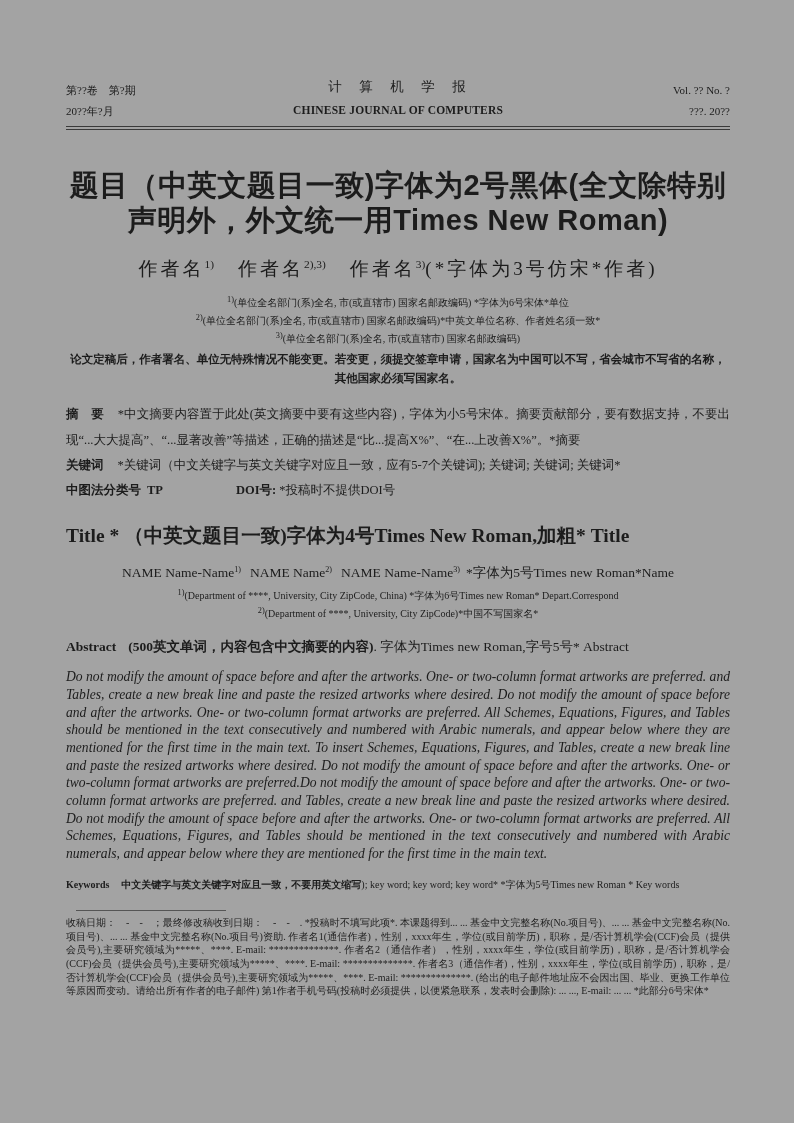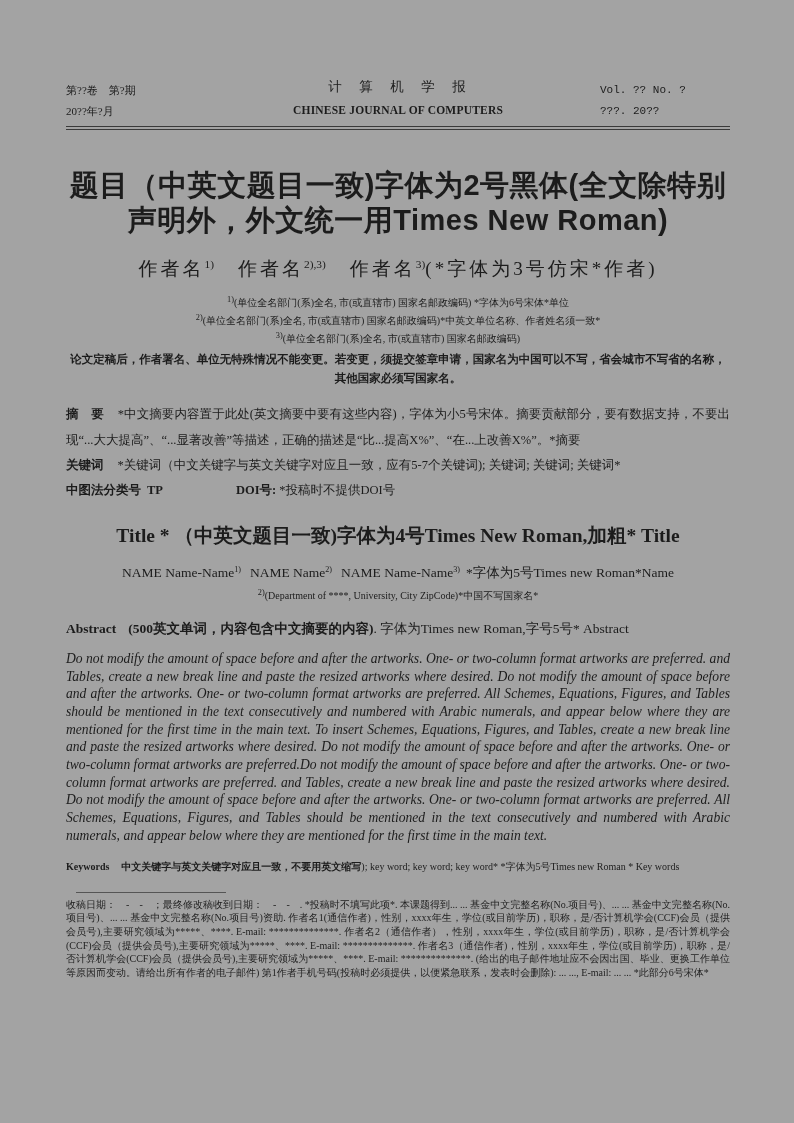--- a/index.html
+++ b/index.html
@@ -17,21 +17,21 @@
   }
   
   .page-header {
     display: flex;
     justify-content: space-between;
     align-items: flex-end;
     font-size: 11px;
     line-height: 1.9;
   }
   .hdr-left, .hdr-right { width: 130px; }
-  .hdr-right { text-align: left; font-family: Liberation Mono, monospace; }
+  .hdr-right { text-align: right; }
   .hdr-center { flex: 1; text-align: center; }
   .journal-cn { font-size: 13.5px; letter-spacing: 2px; }
   .journal-en { font-size: 11.5px; font-weight: bold; letter-spacing: 0.2px; }
   .double-rule {
     margin-top: 5px;
     height: 4px;
     border-top: 1.6px solid #3a3a3a;
     border-bottom: 1.2px solid #3a3a3a;
   }
   
@@ -79,21 +79,21 @@
   }
   .label-cn { font-weight: bold; margin-right: 14px; }
   .keywords-cn { font-size: 12.5px; line-height: 2.02; text-align: justify; }
   .clc-line { font-size: 12.5px; line-height: 2.02; }
   .clc-label { font-weight: bold; margin-right: 6px; }
   .clc-value { font-weight: bold; }
   .doi-label { font-weight: bold; margin-left: 73px; margin-right: 3px; }
   
   .title-en {
     margin-top: 20px;
-    text-align: center;
+    text-align: left;
     font-size: 19.5px;
     font-weight: 700;
     line-height: 1.3;
   }
   .authors-en {
     margin-top: 15px;
     text-align: center;
     font-size: 13.5px;
   }
   .authors-en .author + .author { margin-left: 9px; }
@@ -184,20 +184,21 @@
     <span class="clc-label">中图法分类号</span><span class="clc-value">TP</span><span class="doi-label">DOI号:</span><span>*投稿时不提供DOI号</span>
   </p>
 
   <h2 class="title-en">Title * （中英文题目一致)字体为4号Times New Roman,加粗* Title</h2>
 
   <div class="authors-en">
     <span class="author"><span>NAME Name-Name</span><sup>1)</sup></span><span class="author"><span>NAME Name</span><sup>2)</sup></span><span class="author"><span>NAME Name-Name</span><sup>3)</sup></span><span class="author-note">*字体为5号Times new Roman*Name</span>
   </div>
 
   <div class="affils-en">
+    <div><sup>1)</sup><span>(Department of ****, University, City ZipCode, China) *字体为6号Times new Roman* Depart.Correspond</span></div>
     <div><sup>2)</sup><span>(Department of ****, University, City ZipCode)*中国不写国家名*</span></div>
   </div>
 
   <p class="abstract-en">
     <span class="label-en">Abstract</span><span class="bold-seg">(500英文单词，内容包含中文摘要的内容)</span><span>. 字体为Times new Roman,字号5号* Abstract</span>
   </p>
 
   <p class="body-text">Do not modify the amount of space before and after the artworks. One- or two-column format artworks are preferred. and Tables, create a new break line and paste the resized artworks where desired. Do not modify the amount of space before and after the artworks. One- or two-column format artworks are preferred. All Schemes, Equations, Figures, and Tables should be mentioned in the text consecutively and numbered with Arabic numerals, and appear below where they are mentioned for the first time in the main text. To insert Schemes, Equations, Figures, and Tables, create a new break line and paste the resized artworks where desired. Do not modify the amount of space before and after the artworks. One- or two-column format artworks are preferred.Do not modify the amount of space before and after the artworks. One- or two-column format artworks are preferred. and Tables, create a new break line and paste the resized artworks where desired. Do not modify the amount of space before and after the artworks. One- or two-column format artworks are preferred. All Schemes, Equations, Figures, and Tables should be mentioned in the text consecutively and numbered with Arabic numerals, and appear below where they are mentioned for the first time in the main text.</p>
 
   <p class="keywords-en">

